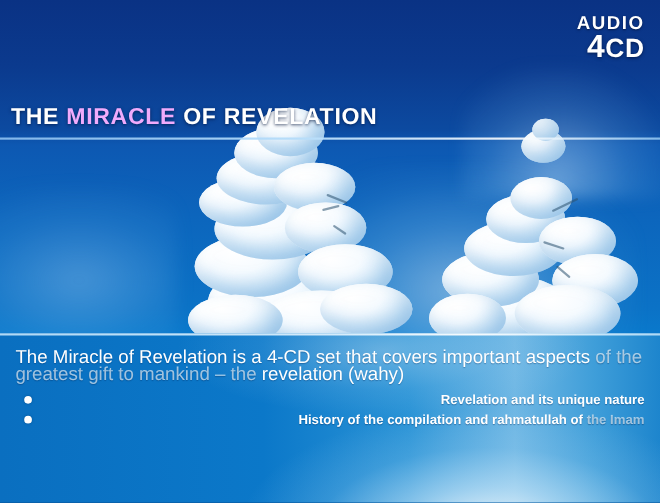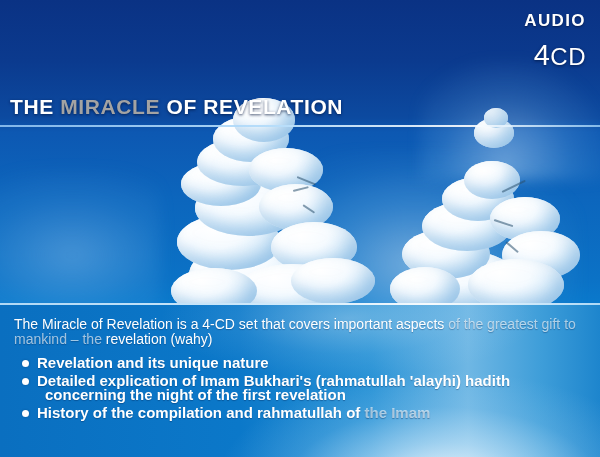--- a/index.html
+++ b/index.html
@@ -72,43 +72,43 @@
   
   .title-wrap{
     position:absolute;left:0;top:95px;width:100%;height:32px;
   }
   .title{
     position:absolute;left:10px;top:0;
     font-size:21px;font-weight:bold;letter-spacing:.6px;
     color:#ffffff;white-space:nowrap;
     text-shadow:0 1px 3px rgba(0,20,60,.75);
   }
-  .title .hl{color:#a3a3a3;}
+  .title .hl{color:#f0abfc;}
   .rule-top{
     position:absolute;left:0;top:125px;width:100%;height:2px;
     background:linear-gradient(to right,
       rgba(150,200,245,.85) 0%,
       rgba(180,220,250,.95) 45%,
       rgba(255,255,255,.9) 78%,
       rgba(160,210,248,.8) 100%);
   }
 
   
   .badge{
     position:absolute;right:14px;top:12px;text-align:right;
     color:#fff;line-height:1;
   }
   .badge .audio{
     font-size:17px;font-weight:bold;letter-spacing:1.4px;
     text-shadow:0 1px 2px rgba(0,15,50,.7);
     text-align:center;
   }
   .badge .cd{
-    margin-top:12px;
-    font-size:25px;font-weight:normal;letter-spacing:.5px;
+    margin-top:0;
+    font-size:25px;font-weight:bold;letter-spacing:.5px;
     text-shadow:0 1px 3px rgba(0,15,50,.7);
   }
   .badge .cd .num{font-size:29px;}
   .badge .cd .lbl{font-size:24px;}
 
   
   .panel{
     position:absolute;left:0;bottom:0;width:100%;height:154px;
     background:
       linear-gradient(to bottom,
@@ -137,32 +137,33 @@
     position:absolute;left:0;top:0;width:100%;height:2px;
     background:linear-gradient(to right,
       rgba(185,222,248,.95) 0%,
       rgba(220,240,253,.95) 50%,
       rgba(255,255,255,.95) 72%,
       rgba(190,226,250,.9) 100%);
   }
   .panel-inner{position:relative;padding:14px 14px 0 14px;}
 
   .desc{
-    color:#ffffff;font-size:14px;line-height:15px;
+    color:#ffffff;font-size:17px;line-height:15px;
     max-width:576px;
     text-shadow:0 1px 1px rgba(0,40,90,.35);
   }
   .desc .fade{color:rgba(255,255,255,.62);}
 
   ul.points{list-style:none;margin:9px 0 0 0;padding:0;}
   ul.points li{
     position:relative;padding-left:23px;
-    color:#ffffff;font-size:15px;font-weight:bold;line-height:14.5px;
+    color:#ffffff;font-size:12px;font-weight:bold;line-height:14.5px;
     margin-bottom:3px;
     text-shadow:0 1px 1px rgba(0,40,90,.4);
+    text-align:right;
   }
   ul.points li .dot{
     position:absolute;left:8px;top:4px;
     width:7px;height:7px;border-radius:50%;
     background:#ffffff;
     box-shadow:0 0 2px rgba(0,50,100,.5);
   }
   ul.points li .fade{color:rgba(255,255,255,.58);}
   ul.points li .cont{display:block;padding-left:8px;}
 </style>
@@ -233,24 +234,20 @@
 
       <div class="desc"><span>The Miracle of Revelation is a 4-CD set that covers important aspects </span><span class="fade">of the greatest gift to mankind – the</span>
         <span>revelation (wahy)</span>
       </div>
 
       <ul class="points">
         <li>
           <span class="dot"></span><span>Revelation and its unique nature</span>
         </li>
         <li>
-          <span class="dot"></span><span>Detailed explication of Imam Bukhari's (rahmatullah 'alayhi) hadith</span>
-          <span class="cont">concerning the night of the first revelation</span>
-        </li>
-        <li>
           <span class="dot"></span><span>History of the compilation and rahmatullah of </span><span class="fade">the Imam</span>
         </li>
       </ul>
 
     </div>
   </div>
 
 </div>
 
 </body></html>

